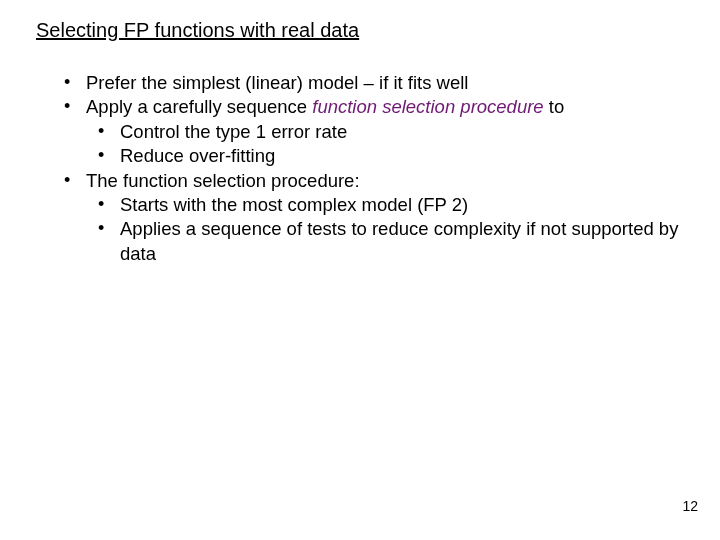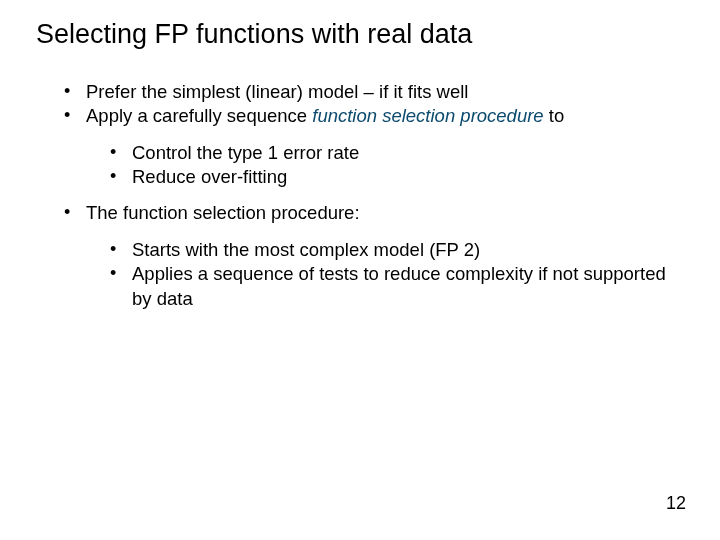--- a/index.html
+++ b/index.html
@@ -13,25 +13,26 @@
     position: relative;
   }
   .slide {
     box-sizing: border-box;
     width: 720px;
     height: 540px;
     padding: 18px 36px 0 36px;
     position: relative;
   }
   .title {
-    font-size: 27px;
+    font-size: 20px;
     line-height: 1.25;
     font-weight: 400;
     margin: 0 0 28px 0;
     max-width: 520px;
+    text-decoration: underline;
   }
   ul.top {
     list-style: none;
     margin: 0;
     padding: 0 0 0 28px;
     font-size: 18.5px;
     line-height: 1.32;
   }
   ul.top > li {
     position: relative;
@@ -40,44 +41,44 @@
   }
   ul.top > li::before {
     content: "•";
     position: absolute;
     left: 0;
     top: 0;
     font-size: 18px;
   }
   ul.sub {
     list-style: none;
-    margin: 12px;
+    margin: 0;
     padding: 0 0 0 12px;
   }
   ul.sub > li {
     position: relative;
     padding-left: 22px;
     margin: 0;
   }
   ul.sub > li::before {
     content: "•";
     position: absolute;
     left: 0;
     top: 0;
     font-size: 18px;
   }
   .emph {
     font-style: italic;
-    color: #0c4a6e;
+    color: #701a75;
   }
   .pagenum {
     position: absolute;
-    right: 34px;
+    right: 22px;
     bottom: 26px;
-    font-size: 18px;
+    font-size: 14px;
   }
 </style>
 </head>
 <body>
 
 <div class="slide">
 
   <h1 class="title">Selecting FP functions with real data</h1>
 
   <ul class="top">

